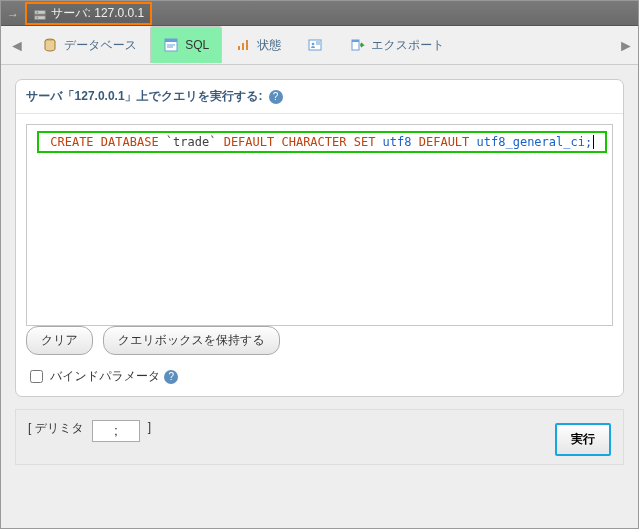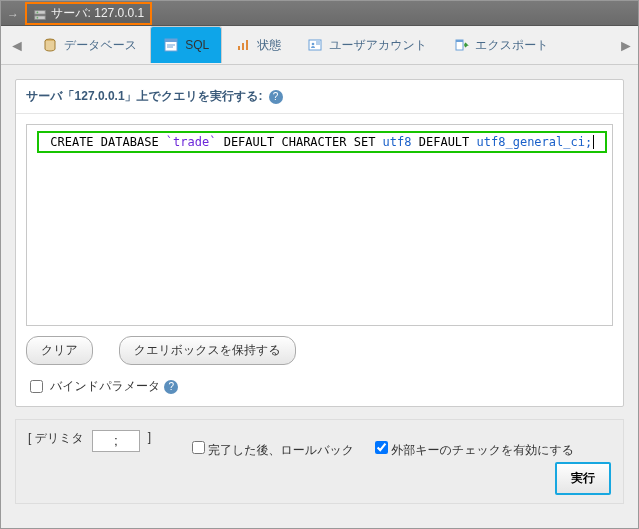--- a/index.html
+++ b/index.html
@@ -5,34 +5,34 @@
 html,body{margin:0;padding:0;font-family:"Meiryo","Hiragino Kaku Gothic Pro",sans-serif;font-size:12px;color:#333;background:#f5f5f5}
 .window{width:639px;height:529px;background:#eee;position:relative;overflow:hidden;border:1px solid #999;box-sizing:border-box}
 .breadcrumb{height:24px;background:linear-gradient(#7a7a7a,#6a6a6a);display:flex;align-items:center;padding:0 6px;color:#eee;border-bottom:1px solid #555}
 .breadcrumb .arrow{color:#ccc;margin-right:6px}
 .server-chip{border:2px solid #ff7a00;padding:1px 6px;display:flex;align-items:flex-end;gap:4px;background:rgba(0,0,0,0.1)}
 .server-chip svg{width:14px;height:14px}
 .tabbar{height:38px;background:#f0f0f0;border-bottom:1px solid #ccc;display:flex;align-items:flex-end;padding-left:4px}
 .tab-arrow{width:24px;height:36px;display:flex;align-items:center;justify-content:center;color:#888;cursor:pointer;font-size:16px}
 .tabs{display:flex;flex:1;height:38px;align-items:flex-start;overflow:hidden}
 .tab{height:36px;padding:0 12px;display:flex;align-items:center;gap:6px;border:1px solid transparent;border-bottom:none;cursor:pointer;color:#4a6b8a;font-size:12px;white-space:nowrap}
-.tab.active{background:#0ea5e9;border-color:#ccc;border-radius:3px 3px 0 0;color:#333}
+.tab.active{background:#86efac;border-color:#ccc;border-radius:3px 3px 0 0;color:#333}
 .tab svg,.tab .ico{width:16px;height:16px}
 .content{padding:14px 14px 10px 14px;background:#eee}
-.panel{background:#fff;border:1px solid #ccc;border-radius:2px;padding:0}
+.panel{background:#fff;border:1px solid #ccc;border-radius:7px;padding:0}
 .panel-header{padding:8px 10px;border-bottom:1px solid #e5e5e5;display:flex;align-items:center;gap:6px}
 .panel-header .title{font-weight:bold;color:#3a5a7a}
 .panel-body{padding:10px}
 .sqlbox{height:188px;border:1px solid #c8c8c8;background:#fff;padding:6px 10px;font-family:Consolas,Menlo,monospace;font-size:12px;line-height:1.5;white-space:pre;overflow:auto}
 .sqlbox .outline{border:2px solid #17c400;display:inline-block;padding:0 4px}
-.kw1{color:#000000}
+.kw1{color:#c2410c}
 .kw2{color:#1a60c9}
-.ident{color:#6d28d9}
+.ident{color:#404040}
 .cursor{border-right:1px solid #000;margin-left:1px}
-.btnrow{margin-top:10px;display:flex;gap:26px}
+.btnrow{margin-top:0;display:flex;gap:10px}
 button.btn{background:linear-gradient(#fefefe,#e6e6e6);border:1px solid #aaa;border-radius:12px;padding:5px 14px;font-size:12px;cursor:pointer;color:#333}
 .row{margin-top:12px;display:flex;align-items:center;gap:4px}
 .help{display:inline-flex;width:14px;height:14px;border-radius:50%;background:#5b8fbd;color:#fff;font-size:10px;align-items:center;justify-content:center}
 input[type=text].field{border:1px solid #aaa;padding:3px 4px;font-size:12px}
 .footer{margin-top:12px;background:#ededed;border:1px solid #ddd;padding:10px 12px 44px 12px;position:relative}
 .footer .leftgrp{display:flex;gap:8px;float:left;width:150px}
 .footer .checks{margin-left:160px}
 .footer .checks label{margin-right:14px;display:inline-flex;align-items:center;gap:4px}
 .execute{position:absolute;right:12px;bottom:8px;border:2px solid #17a7e0;background:linear-gradient(#fefefe,#e6e6e6);padding:6px 14px;border-radius:2px;font-weight:bold;cursor:pointer;font-size:12px}
 .checkline{margin-top:8px;margin-left:160px}
@@ -82,21 +82,20 @@
       <span>状態</span>
     </div>
     <div class="tab">
       <svg class="ico" viewBox="0 0 16 16">
             <rect x="2" y="3" width="12" height="10" fill="#fff" stroke="#6aa0d8"></rect>
             <circle cx="6" cy="7" r="1.3" fill="#6aa0d8"></circle>
             <path d="M4 11c0-1.2 1-2 2-2s2 .8 2 2" fill="#6aa0d8"></path>
             <line x1="9" y1="5" x2="13" y2="5" stroke="#6aa0d8"></line>
             <line x1="9" y1="7" x2="13" y2="7" stroke="#6aa0d8"></line>
           </svg>
-      <span>ユーザアカウント</span>
     </div>
     <div class="tab">
       <svg class="ico" viewBox="0 0 16 16">
             <rect x="3" y="3" width="7" height="10" fill="#fff" stroke="#6aa0d8"></rect>
             <rect x="3" y="3" width="7" height="2" fill="#6aa0d8"></rect>
             <path d="M11 8h3l-2-2m2 2l-2 2" stroke="#3a9a3a" fill="none" stroke-width="1.5"></path>
           </svg>
       <span>エクスポート</span>
     </div>
   </div>
@@ -125,21 +124,17 @@
 
     </div>
   </div>
 
   <div class="footer">
     <div class="leftgrp">
       <span>[ デリミタ</span>
       <input type="text" class="field" style="width: 38px; text-align: center;" value=";">
       <span>]</span>
     </div>
-    <div class="checkline">
-      <label><input type="checkbox" style=""><span>完了した後、ロールバック</span></label>
-      <label style="margin-left:14px"><input type="checkbox" checked="" style=""><span>外部キーのチェックを有効にする</span></label>
-    </div>
     <button class="execute">実行</button>
   </div>
 </div>
 
 </div>
 
 </body></html>

